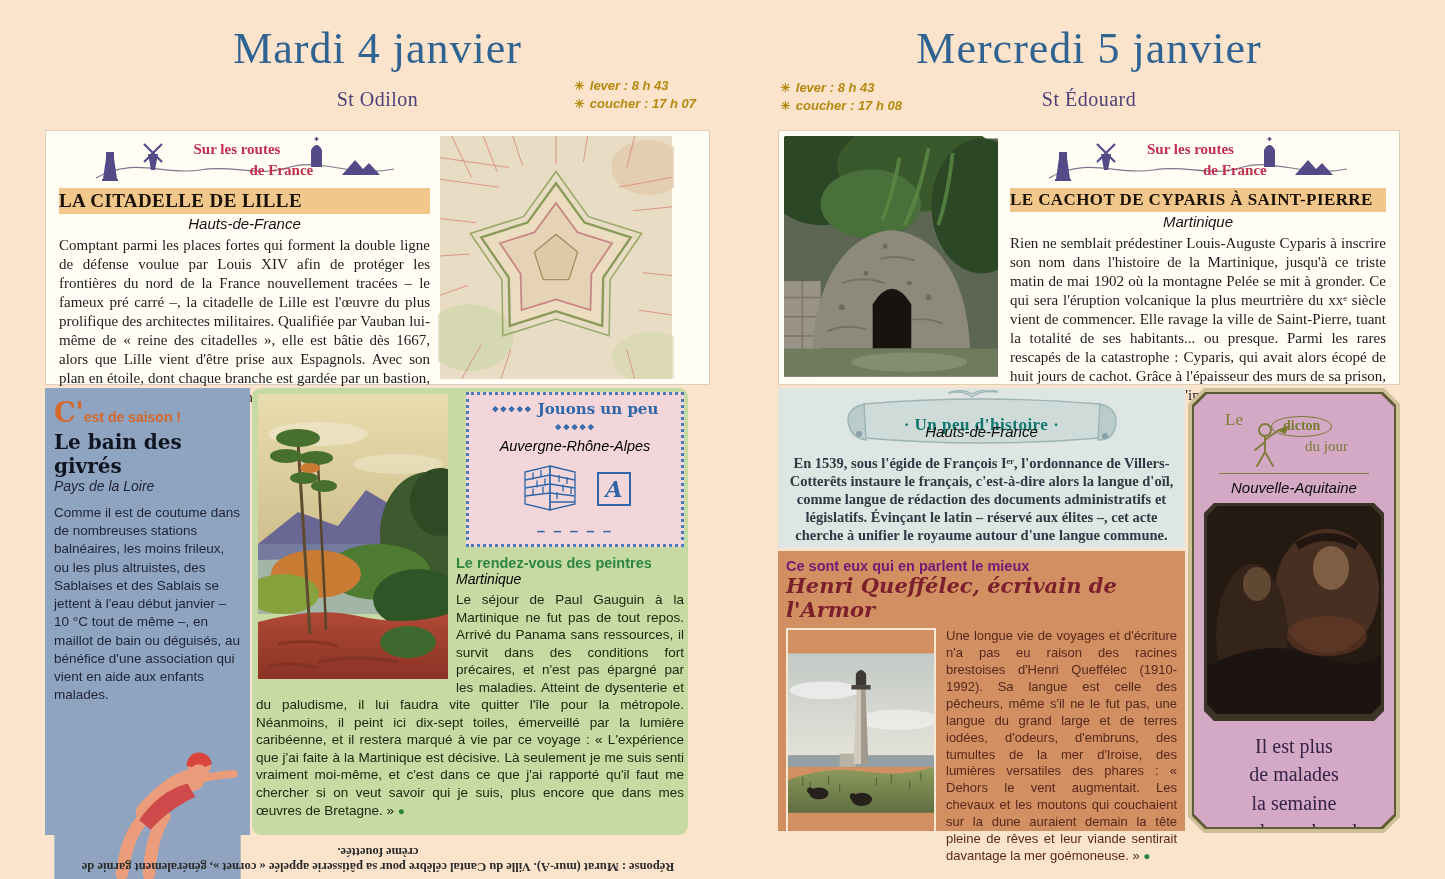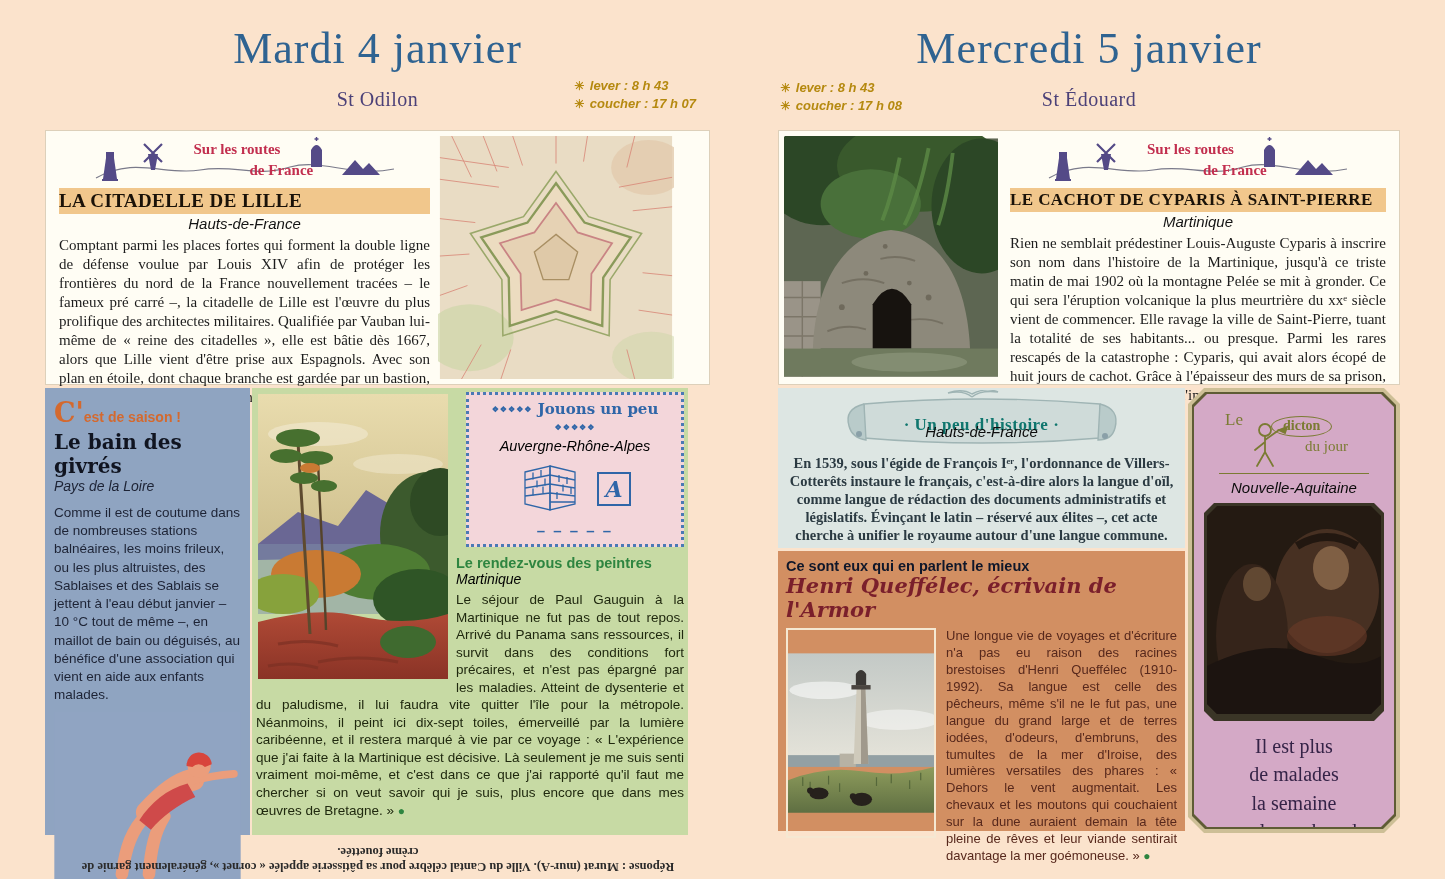--- a/index.html
+++ b/index.html
@@ -41,21 +41,21 @@
   .left-lower { display:flex; gap:2px; margin-top:3px; height:447px; }
   .blue-block { width:205px; flex:none; background:#8fa4c1; padding:9px 9px 0; color:#1d2335; }
   .saison-kicker { display:block; color:#d4692e; font-family:"Liberation Sans",sans-serif;
                    font-weight:bold; font-size:14px; }
   .saison-kicker::first-letter { font-size:27px; font-family:"DejaVu Serif",serif; }
   .saison-title { font-size:20px; font-weight:bold; font-family:"DejaVu Serif",serif; color:#101420; margin-top:2px;}
   .saison-region { font-family:"Liberation Sans",sans-serif; font-style:italic; font-size:14px; }
   .saison-body { font-family:"Liberation Sans",sans-serif; font-size:13.5px; line-height:1.35; margin-top:10px; }
   .swimmer-wrap { margin-top:8px; }
 
-  .green-block { width:436px; flex:none; background:#c7daa4; padding:4px; overflow:hidden; }
+  .green-block { width:436px; flex:none; background:#c7daa4; padding:4px; overflow:hidden;border-radius:9px; }
   .painting-wrap { float:left; width:190px; height:285px; margin:2px 8px 6px 2px; }
   .pink-block { float:right; width:218px; height:155px; margin:0 0 8px 6px; background:#f3d6da;
                 border:3px dotted #4a79b5; padding:5px 4px; text-align:center; }
   .pink-head { color:#2f66a8; font-weight:bold; font-size:15px; font-family:"DejaVu Serif",serif; }
   .dmd { font-size:8px; color:#2f66a8; letter-spacing:1px; vertical-align:2px; }
   .pink-region { font-family:"Liberation Sans",sans-serif; font-style:italic; font-size:14.5px; margin-top:2px; }
   .rebus-row { display:flex; align-items:center; justify-content:center; gap:16px; margin-top:8px; }
   .a-box { width:34px; height:34px; border:2px solid #2f66a8; display:flex; align-items:center;
            justify-content:center; font:bold italic 22px "DejaVu Serif",serif; color:#2f66a8; }
   .blanks { color:#2f66a8; font-weight:bold; font-size:15px; letter-spacing:2px; margin-top:6px;
@@ -76,21 +76,21 @@
   .right-lower-left { width:407px; flex:none; }
   .hist-block { height:160px; background:#dde6e3; padding:2px 8px; text-align:center; }
   .scroll-banner { position:relative; width:320px; height:62px; margin:0 auto; }
   .hist-kicker { position:absolute; top:25px; width:100%; color:#0f766e; font-weight:bold;
                  font-size:17px; letter-spacing:.5px; }
   .hist-region { position:absolute; top:33px; width:100%; font-family:"Liberation Sans",sans-serif;
                  font-style:italic; font-size:15px; color:#0d0d0d; }
   .hist-body { font-size:14.5px; font-weight:600; line-height:1.24; color:#2b3a42; margin-top:3px; }
 
   .orange-block { height:280px; background:#d28f62; margin-top:3px; padding:7px 8px; }
-  .temoin-kicker { color:#0f172a; font-family:"Liberation Sans",sans-serif; font-weight:bold; font-size:14.5px; }
+  .temoin-kicker { color:#701a75; font-family:"Liberation Sans",sans-serif; font-weight:bold; font-size:14.5px; }
   .author-name { color:#7a1f2b; font-size:21px; line-height:1.15; }
   .temoin-region { font-family:"Liberation Sans",sans-serif; font-style:italic; font-weight:bold;
                    font-size:13.5px; color:#33200f; }
   .temoin-row { display:flex; gap:10px; margin-top:6px; }
   .lh-photo-wrap { width:150px; height:210px; flex:none; border:2px solid #f5e8d2; }
   .temoin-body { font-family:"Liberation Sans",sans-serif; font-size:13px; line-height:1.3;
                  text-align:justify; color:#57281c; width:231px; }
 
   .dicton-col { width:212px; flex:none; }
   .oct-16 { clip-path:polygon(16px 0,calc(100% - 16px) 0,100% 16px,100% calc(100% - 16px),calc(100% - 16px) 100%,16px 100%,0 calc(100% - 16px),0 16px); }

